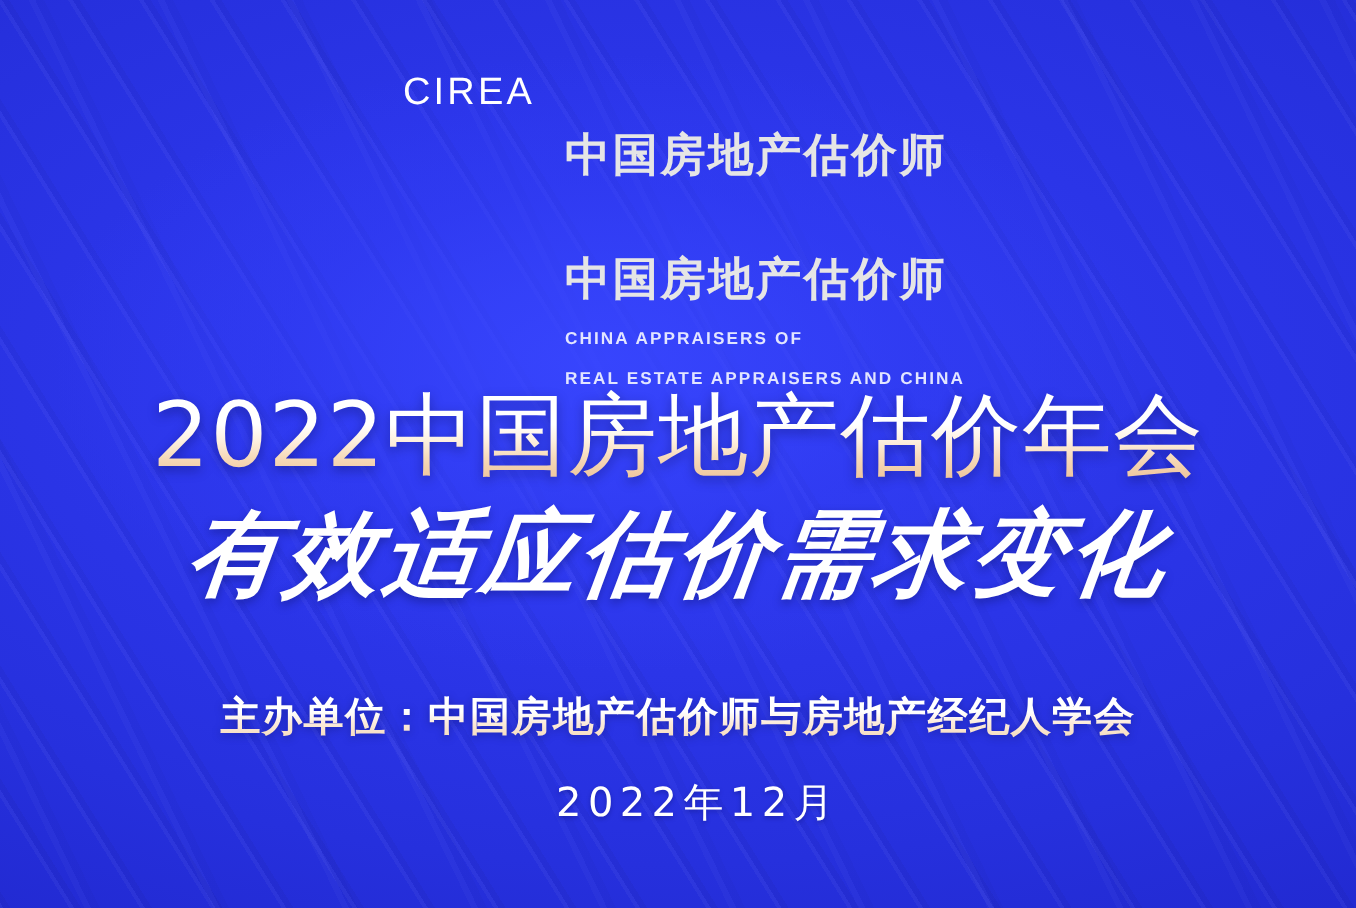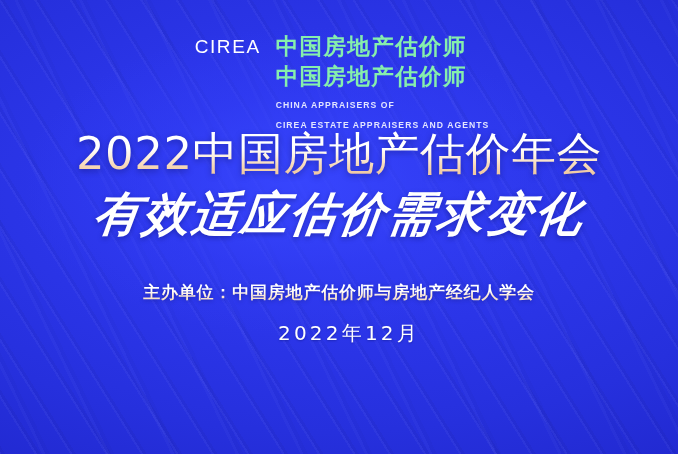--- a/index.html
+++ b/index.html
@@ -104,26 +104,27 @@
     margin-top: 6px;
     font-weight: 400;
     font-family: "Liberation Sans", sans-serif;
   }
 
   .logo-text {
     margin-left: 15px;
     padding-top: 1px;
   }
   .logo-cn {
-    color: #86efac;
+    color: #e5e5e5;
     font-size: 22.5px;
     font-weight: 700;
     letter-spacing: 1.4px;
     line-height: 1.33;
     font-family: "DejaVu Sans", "Liberation Sans", sans-serif;
+    margin-top: 32px;
   }
   .logo-en {
     margin-top: 7px;
     color: #e2e5ff;
     font-size: 8.6px;
     font-weight: 700;
     letter-spacing: 1.05px;
     line-height: 1.48;
     font-family: "Liberation Sans", sans-serif;
   }
@@ -160,21 +161,21 @@
     font-weight: 700;
     font-style: italic;
     font-family: "DejaVu Serif", "Liberation Serif", serif;
     transform: skewX(-7deg);
     text-shadow: 0 2px 5px rgba(10,14,90,0.40);
   }
 
   
   .organiser {
     margin-top: 40px;
-    font-size: 17px;
+    font-size: 20px;
     font-weight: 700;
     letter-spacing: 0.8px;
     white-space: nowrap;
     font-family: "DejaVu Sans", "Liberation Sans", sans-serif;
     background: linear-gradient(to bottom,
       #ffffff 0%,
       #ffffff 40%,
       #fbeada 62%,
       #f2d6b2 100%);
     -webkit-background-clip: text;
@@ -219,21 +220,21 @@
             <rect x="0" y="51" width="62" height="4" fill="#ffffff"></rect>
           </svg>
         </div>
         <div class="logo-cirea">CIREA</div>
       </div>
 
       <div class="logo-text">
         <div class="logo-cn">中国房地产估价师</div>
         <div class="logo-cn">中国房地产估价师</div>
         <div class="logo-en">CHINA APPRAISERS OF</div>
-        <div class="logo-en">CIREA ESTATE APPRAISERS AND AGENTS</div>
+        <div class="logo-en">REAL ESTATE APPRAISERS AND CHINA</div>
       </div>
     </div>
 
     <div class="headline">2022中国房地产估价年会</div>
 
     <div class="subhead">有效适应估价需求变化</div>
 
     <div class="organiser">主办单位：中国房地产估价师与房地产经纪人学会</div>
 
     <div class="date">2022年12月</div>

